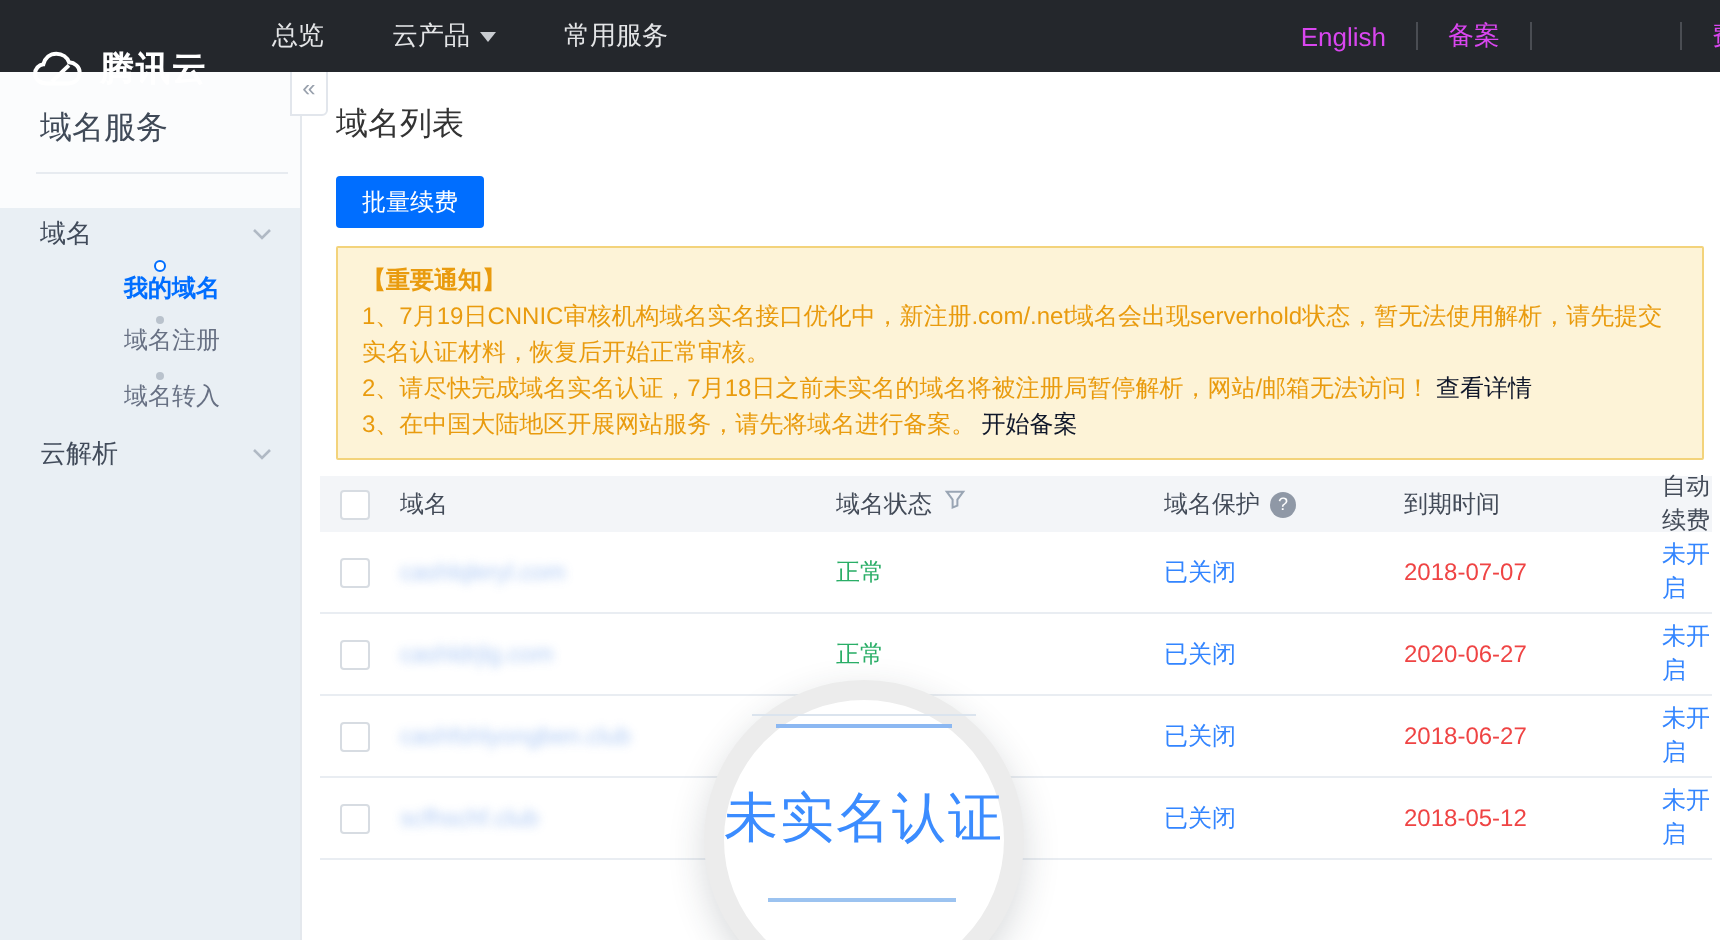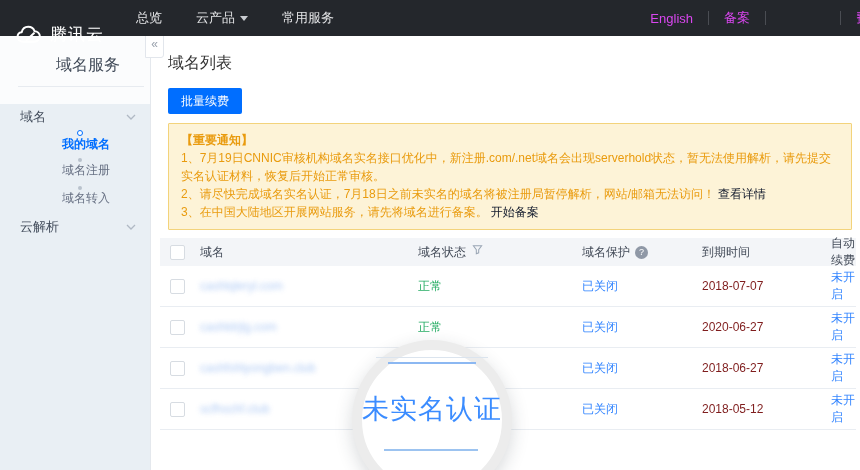--- a/index.html
+++ b/index.html
@@ -8,35 +8,35 @@
     position:relative; background:#fff;
     font-family:"Liberation Sans","DejaVu Sans",sans-serif;
     font-size:12px; color:#333;
   }
   a { text-decoration:none; cursor:pointer; }
 
   
   .topbar { position:absolute; top:0; left:0; right:0; height:36px; background:#24272c;
             display:flex; align-items:center; color:#e4e5e7; z-index:20; }
   .brand { display:flex; align-items:center; gap:7px; margin-left:16px; color:#fff;
-           font-size:17px; font-weight:normal; letter-spacing:1px;margin-top:32px; }
+           font-size:17px; font-weight:bold; letter-spacing:1px;margin-top:32px; }
   .topnav { display:flex; align-items:center; gap:34px; margin-left:32px; font-size:13px; }
   .topnav a { color:#e4e5e7; display:flex; align-items:center; gap:5px; }
   .caret { width:0; height:0; border-left:4px solid transparent; border-right:4px solid transparent;
            border-top:5px solid #c9ccd1; display:inline-block; }
   .topbar-right { margin-left:auto; display:flex; align-items:center; font-size:13px; }
   .topbar-right a { color:#d946ef; }
   .vdiv { width:1px; height:14px; background:#4a4d53; margin:0 15px; }
   .tr-spacer { width:44px; height:1px; }
   .partial-item { margin-right:-9px; }
 
   
   .sidebar { position:absolute; top:36px; left:0; bottom:0; width:150px; background:#fbfcfd;
              border-right:1px solid #e4e8ed; z-index:5; }
-  .sb-title { padding:18px 0 0 20px; font-size:16px; color:#404a58; line-height:22px;margin-left:36px; }
+  .sb-title { padding:18px 0 0 20px; font-size:16px; color:#404a58; line-height:22px; }
   .sb-divider { height:1px; background:#e7ebf0; margin:10px 6px 0 18px; }
   .collapse-tab { position:absolute; top:30px; left:145px; width:17px; height:26px; background:#fff;
                   border:1px solid #e2e6ec; border-radius:0 3px 3px 0; display:flex; align-items:center;
                   justify-content:center; color:#98a0ac; font-size:12px; z-index:6; cursor:pointer; }
   .menu { position:absolute; top:68px; left:0; right:0; bottom:0; background:#e9eff4; }
   .menu-section { height:26px; display:flex; align-items:center; padding:0 14px 0 20px;
                   font-size:13px; color:#414b5a; cursor:pointer; }
   .menu-section .grow { flex:1; }
   .menu-item { height:28px; display:flex; align-items:center; padding-left:22px; cursor:pointer;
                color:#677083; font-size:12px;flex-direction:column; }
@@ -70,21 +70,21 @@
         margin-left:10px; cursor:pointer; }
   .col-domain { width:210px; padding-left:0; }
   .col-status { width:150px; padding-left:8px; display:flex; align-items:flex-start; gap:6px; }
   .col-prot { width:120px; padding-left:14px; display:flex; align-items:center; gap:5px; }
   .col-exp { width:125px; }
   .col-renew { flex:1; padding-left:4px; }
   .domain-blur { color:#9bbdf2; filter:blur(2.5px); opacity:.8; }
   .st-green { color:#2aae67; }
   .st-link { color:#3385ff; border-bottom:1px solid #9cc4f5; padding-bottom:1px; }
   .cell-link { color:#3385ff; }
-  .date { color:#7f1d1d; }
+  .date { color:#ef4444; }
   .help-ic { width:13px; height:13px; border-radius:50%; background:#8f98a6; color:#fff;
              font-size:9px; line-height:13px; text-align:center; display:inline-block; }
 
   
   .loupe { position:absolute; left:352px; top:340px; width:140px; height:140px; border-radius:50%;
            background:#fff; border:10px solid #ececec; box-shadow:0 6px 18px rgba(40,50,60,.18);
            z-index:10; }
   .loupe-line-gray { position:absolute; top:7px; left:14px; width:112px; height:1px; background:#dbe4ee; }
   .loupe-line-blue-top { position:absolute; top:12px; left:26px; width:88px; height:2px; background:#8cb8f2; }
   .loupe-text { position:absolute; top:41px; left:50%; transform:translateX(-50%); font-size:27px;

